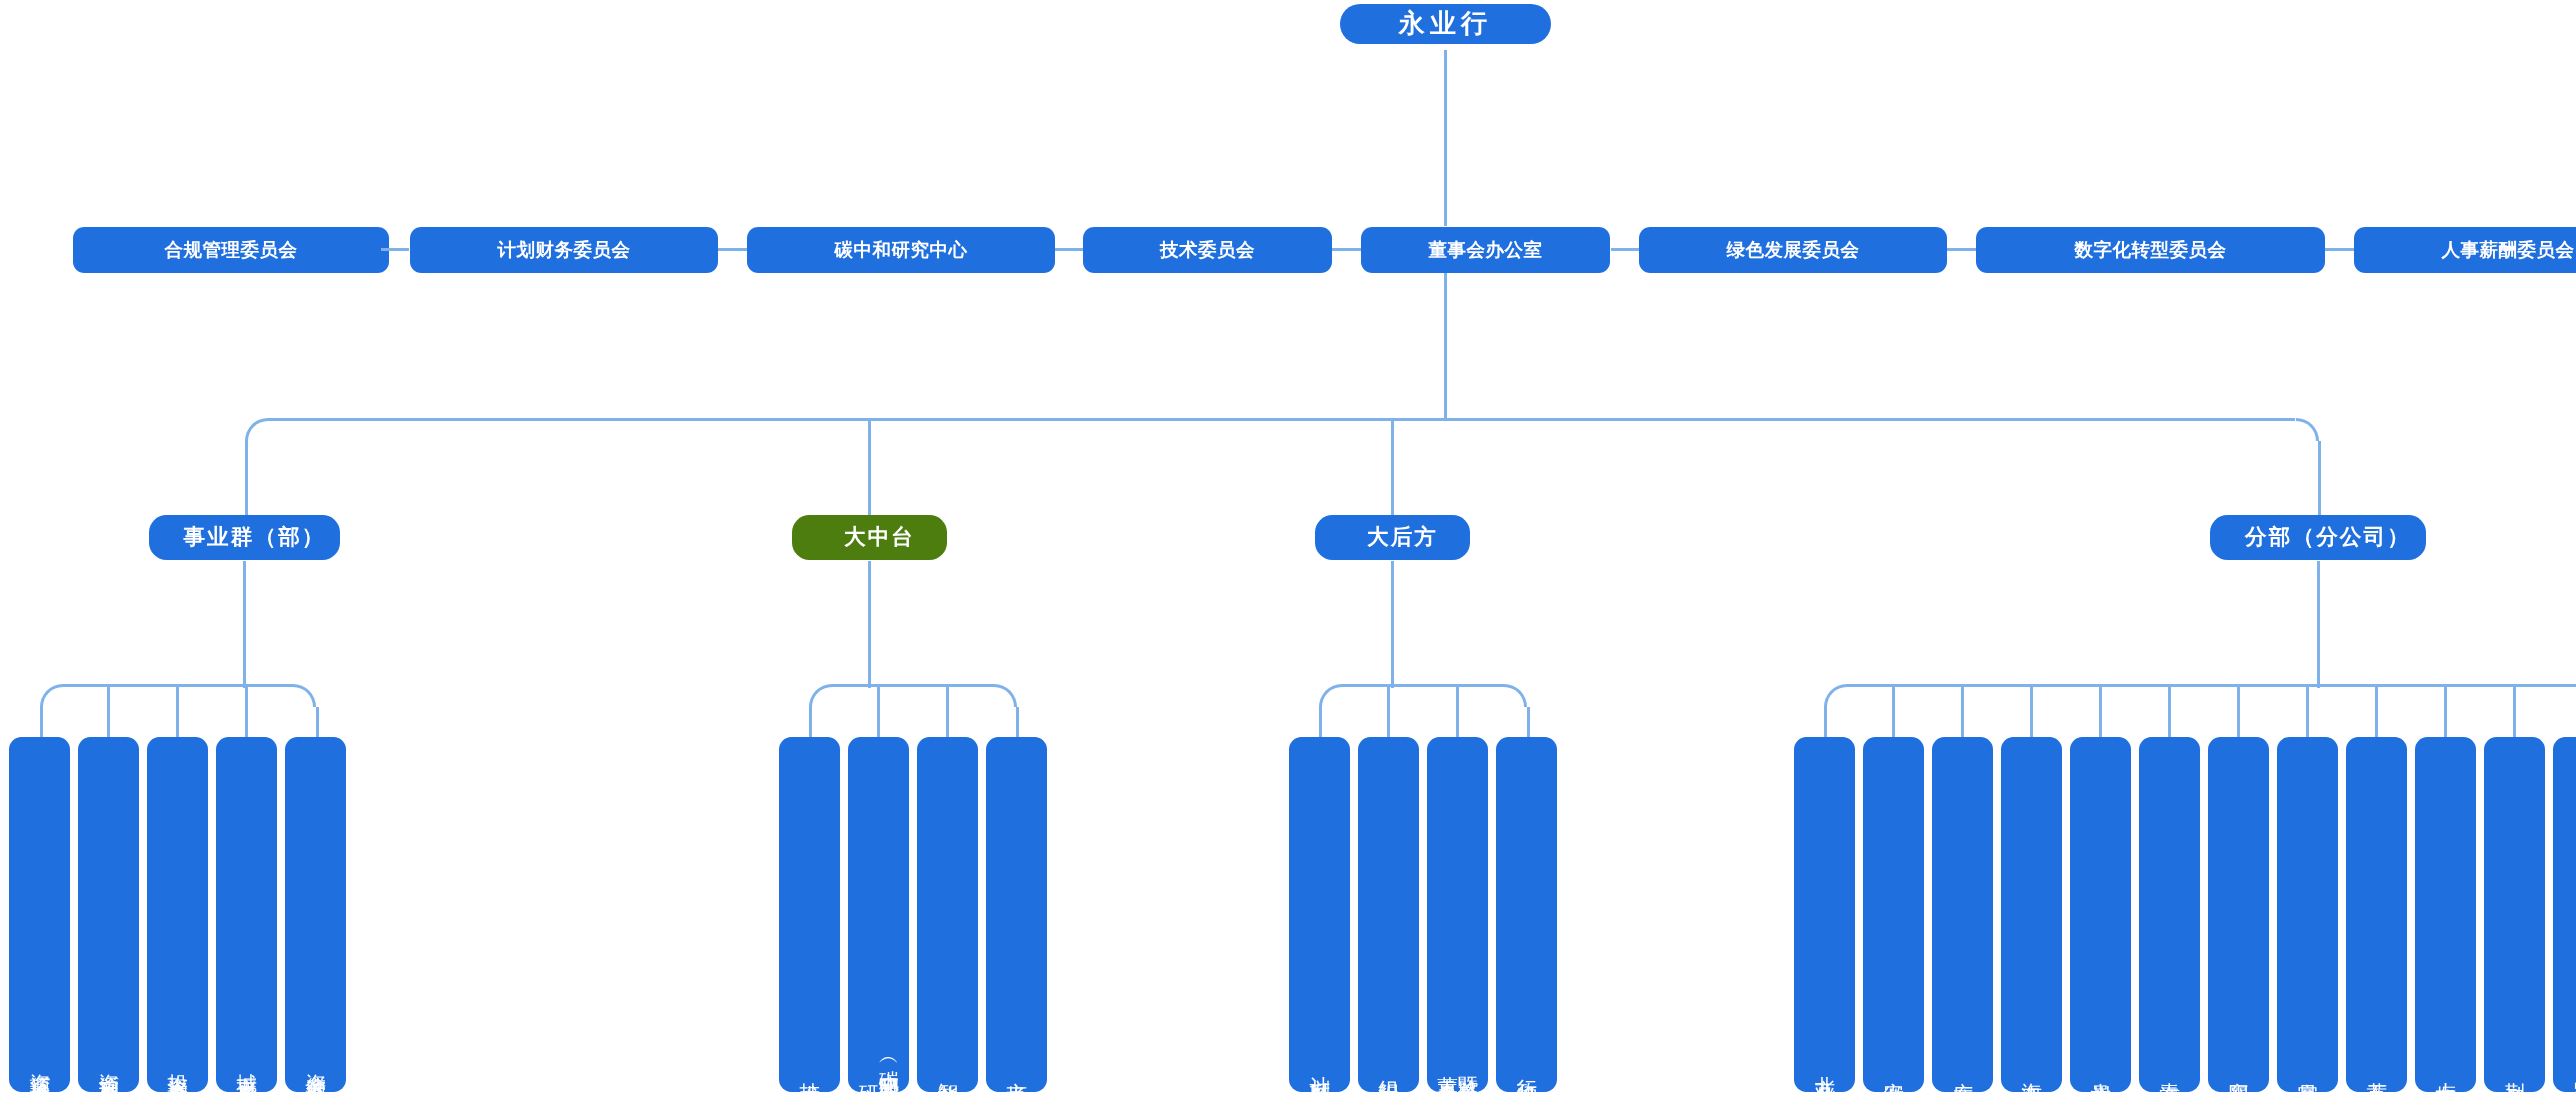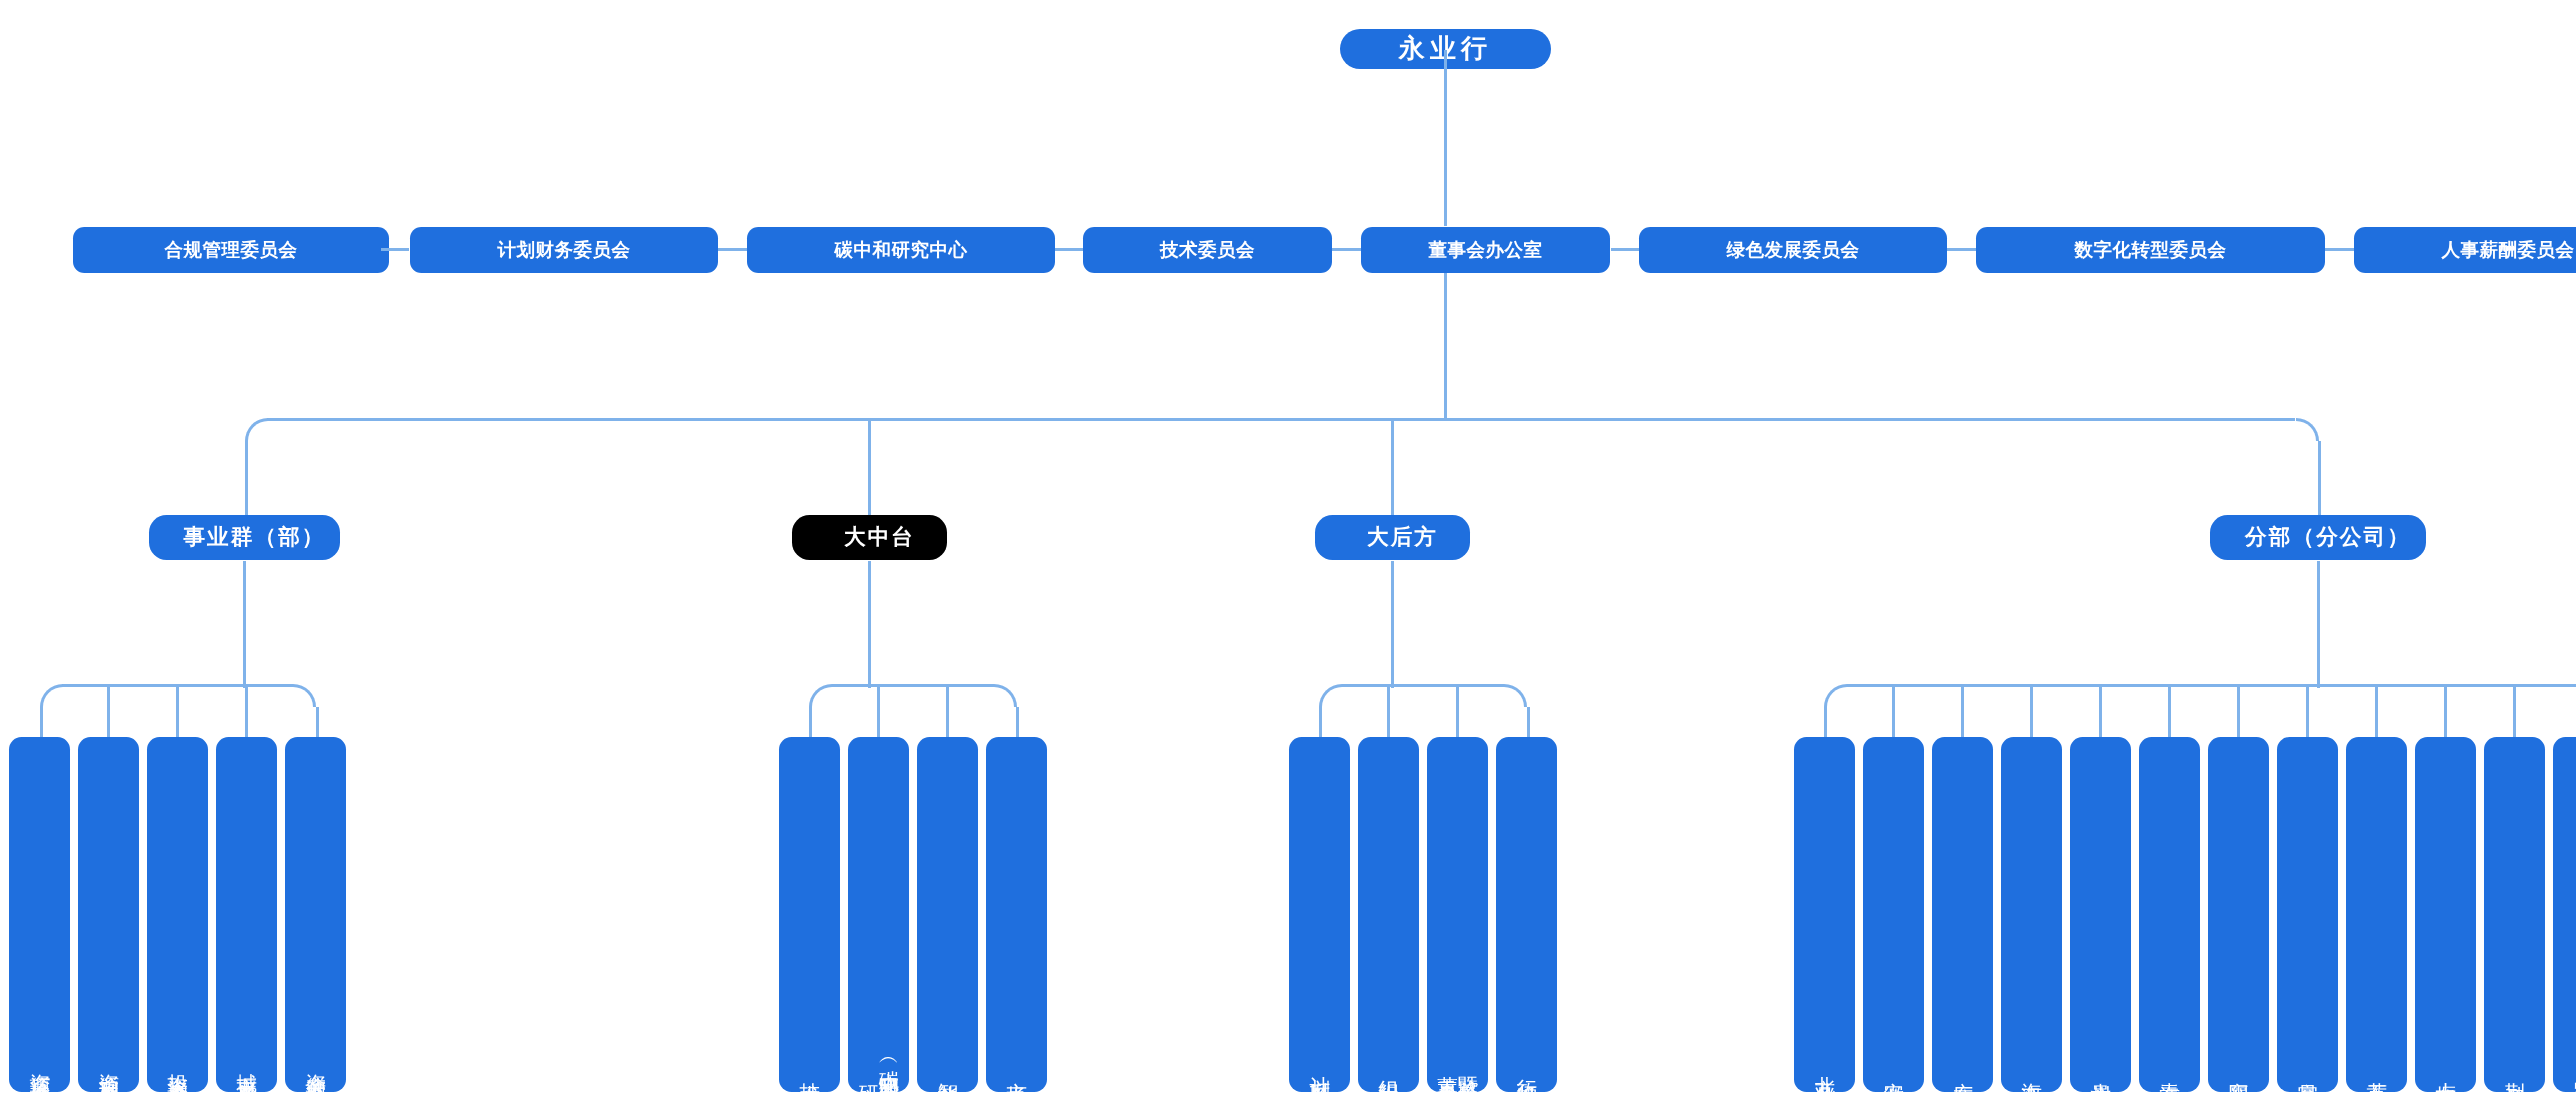--- a/index.html
+++ b/index.html
@@ -28,40 +28,40 @@
   .leafwrap{position:absolute;background:#1F6FDE;border-radius:12.4px;color:#fff;
             display:flex;flex-direction:row-reverse;align-items:flex-end;justify-content:center;
             box-sizing:border-box;padding:13.4px 0 13.4px 0;}
   .leafwrap .col{writing-mode:vertical-rl;text-orientation:upright;font-size:20.6px;
             letter-spacing:3.1px;font-weight:500;line-height:1.0;}
 </style>
 </head>
 <body>
 
 <div class="canvas" id="canvas">
-    <div class="node root" style="left: 1340px; top: 29px; width: 211px; height: 40px; background: rgb(31, 111, 222); color: rgb(255, 255, 255);">永业行</div>
+    <div class="node root" style="left: 1340px; top: 4px; width: 211px; height: 40px; background: rgb(31, 111, 222); color: rgb(255, 255, 255);">永业行</div>
     <div class="ln" style="left: 1444px; top: 50px; width: 3.1px; height: 176px; background: rgb(127, 178, 234);"></div>
     <div class="node committee" style="left: 73px; top: 227px; width: 316px; height: 46px; background: rgb(31, 111, 222); color: rgb(255, 255, 255);">合规管理委员会</div>
     <div class="node committee" style="left: 410px; top: 227px; width: 308px; height: 46px; background: rgb(31, 111, 222); color: rgb(255, 255, 255);">计划财务委员会</div>
     <div class="node committee" style="left: 747px; top: 227px; width: 308px; height: 46px; background: rgb(31, 111, 222); color: rgb(255, 255, 255);">碳中和研究中心</div>
     <div class="node committee" style="left: 1083px; top: 227px; width: 249px; height: 46px; background: rgb(31, 111, 222); color: rgb(255, 255, 255);">技术委员会</div>
     <div class="node committee" style="left: 1361px; top: 227px; width: 249px; height: 46px; background: rgb(31, 111, 222); color: rgb(255, 255, 255);">董事会办公室</div>
     <div class="node committee" style="left: 1639px; top: 227px; width: 308px; height: 46px; background: rgb(31, 111, 222); color: rgb(255, 255, 255);">绿色发展委员会</div>
     <div class="node committee" style="left: 1976px; top: 227px; width: 349px; height: 46px; background: rgb(31, 111, 222); color: rgb(255, 255, 255);">数字化转型委员会</div>
     <div class="node committee" style="left: 2354px; top: 227px; width: 308px; height: 46px; background: rgb(31, 111, 222); color: rgb(255, 255, 255);">人事薪酬委员会</div>
     <div class="ln" style="left: 381px; top: 248px; width: 28px; height: 3.1px; background: rgb(127, 178, 234);"></div>
     <div class="ln" style="left: 718px; top: 248px; width: 29px; height: 3.1px; background: rgb(127, 178, 234);"></div>
     <div class="ln" style="left: 1055px; top: 248px; width: 28px; height: 3.1px; background: rgb(127, 178, 234);"></div>
     <div class="ln" style="left: 1332px; top: 248px; width: 29px; height: 3.1px; background: rgb(127, 178, 234);"></div>
     <div class="ln" style="left: 1611px; top: 248px; width: 28px; height: 3.1px; background: rgb(127, 178, 234);"></div>
     <div class="ln" style="left: 1947px; top: 248px; width: 29px; height: 3.1px; background: rgb(127, 178, 234);"></div>
     <div class="ln" style="left: 2325px; top: 248px; width: 29px; height: 3.1px; background: rgb(127, 178, 234);"></div>
     <div class="ln" style="left: 1444px; top: 273px; width: 3.1px; height: 145px; background: rgb(127, 178, 234);"></div>
     <div class="node division" style="left: 149px; top: 515px; width: 191px; height: 45px; background: rgb(31, 111, 222); color: rgb(255, 255, 255);">事业群（部）</div>
-    <div class="node division" style="left: 792px; top: 515px; width: 155px; height: 45px; background: #000000; color: rgb(255, 255, 255);">大中台</div>
+    <div class="node division" style="left: 792px; top: 515px; width: 155px; height: 45px; background: #4d7c0f; color: rgb(255, 255, 255);">大中台</div>
     <div class="node division" style="left: 1315px; top: 515px; width: 155px; height: 45px; background: rgb(31, 111, 222); color: rgb(255, 255, 255);">大后方</div>
     <div class="node division" style="left: 2210px; top: 515px; width: 216px; height: 45px; background: rgb(31, 111, 222); color: rgb(255, 255, 255);">分部（分公司）</div>
     <div class="ln" style="left: 267px; top: 418px; width: 2028px; height: 3.1px; background: rgb(127, 178, 234);"></div>
     <div class="corner" style="left: 245px; top: 418px; border-color: rgb(127, 178, 234) transparent transparent rgb(127, 178, 234);"></div>
     <div class="corner-r" style="left: 2296px; top: 418px; border-color: rgb(127, 178, 234) rgb(127, 178, 234) transparent transparent;"></div>
     <div class="ln" style="left: 245px; top: 441px; width: 3.1px; height: 74px; background: rgb(127, 178, 234);"></div>
     <div class="ln" style="left: 2318px; top: 441px; width: 3.1px; height: 74px; background: rgb(127, 178, 234);"></div>
     <div class="ln" style="left: 868px; top: 418px; width: 3.1px; height: 97px; background: rgb(127, 178, 234);"></div>
     <div class="ln" style="left: 1391px; top: 418px; width: 3.1px; height: 97px; background: rgb(127, 178, 234);"></div>
     <div class="leafwrap" style="left: 9.3px; top: 737px; width: 61px; height: 355px; background: rgb(31, 111, 222); color: rgb(255, 255, 255);">

